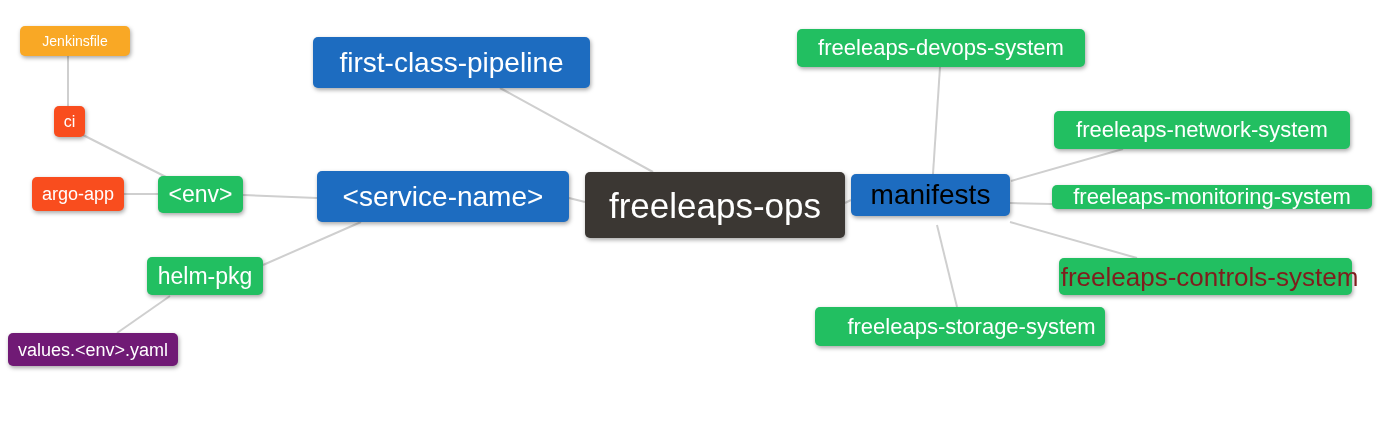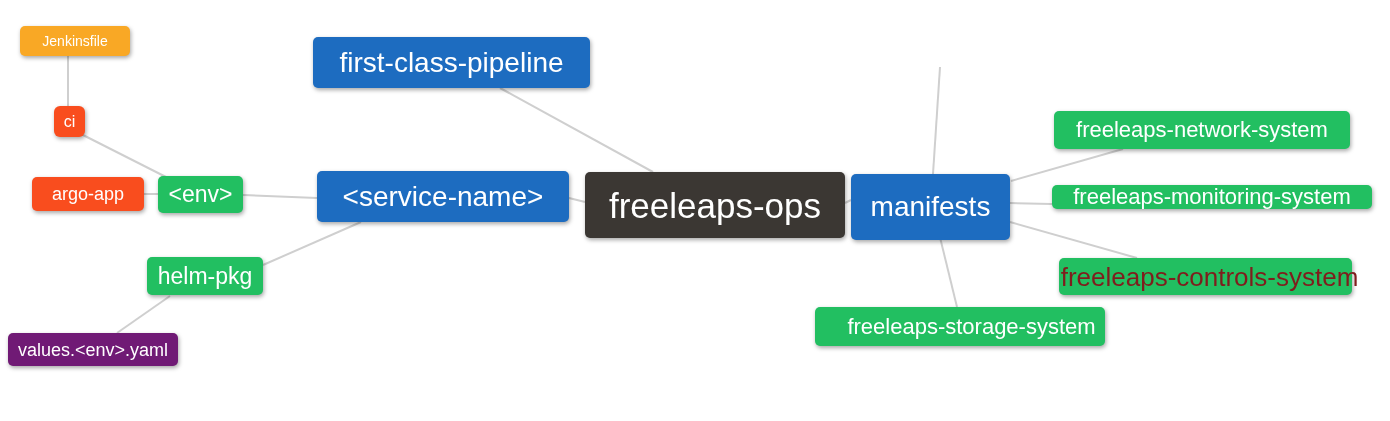--- a/index.html
+++ b/index.html
@@ -57,26 +57,27 @@
       <line x1="565" y1="197" x2="585" y2="202"></line>
       <line x1="845" y1="203" x2="851" y2="200"></line>
       <line x1="933" y1="174" x2="940" y2="67"></line>
       <line x1="1011" y1="181" x2="1123" y2="149"></line>
       <line x1="1010" y1="203" x2="1052" y2="204"></line>
       <line x1="1010" y1="222" x2="1137" y2="258"></line>
       <line x1="937" y1="225" x2="957" y2="307"></line>
     </svg>
 
 <div class="node" style="left: 20px; top: 26px; width: 110px; height: 30px; font-size: 14px; background: rgb(249, 168, 37); color: rgb(255, 255, 255);">Jenkinsfile</div>
-    <div class="node" style="left: 54px; top: 106px; width: 31px; height: 31px; font-size: 16px; background: rgb(249, 77, 30); color: rgb(255, 255, 255); border-radius: 6px;">ci</div>
-    <div class="node" style="left: 32px; top: 177px; width: 112px; height: 34px; font-size: 18px; background: rgb(249, 77, 30); color: rgb(255, 255, 255);">argo-app</div>
+    <div class="node" style="left: 54px; top: 106px; width: 31px; height: 31px; font-size: 16px; background: rgb(249, 77, 30); color: rgb(255, 255, 255);">ci</div>
+    <div class="node" style="left: 32px; top: 177px; width: 92px; height: 34px; font-size: 18px; background: rgb(249, 77, 30); color: rgb(255, 255, 255);">argo-app</div>
     <div class="node" style="left: 158px; top: 176px; width: 85px; height: 37px; font-size: 23px; background: rgb(34, 191, 97); color: rgb(255, 255, 255);">&lt;env&gt;</div>
     <div class="node" style="left: 147px; top: 257px; width: 116px; height: 38px; font-size: 23px; background: rgb(34, 191, 97); color: rgb(255, 255, 255);">helm-pkg</div>
     <div class="node" style="left: 8px; top: 333px; width: 170px; height: 33px; font-size: 18px; background: #701a75; color: rgb(255, 255, 255);">values.&lt;env&gt;.yaml</div>
     <div class="node" style="left: 313px; top: 37px; width: 277px; height: 51px; font-size: 28px; background: rgb(29, 108, 192); color: rgb(255, 255, 255);">first-class-pipeline</div>
     <div class="node" style="left: 317px; top: 171px; width: 252px; height: 51px; font-size: 28px; background: rgb(29, 108, 192); color: rgb(255, 255, 255);">&lt;service-name&gt;</div>
     <div class="node" style="left: 585px; top: 172px; width: 260px; height: 66px; font-size: 35px; background: rgb(59, 55, 51); color: rgb(255, 255, 255);">freeleaps-ops</div>
-    <div class="node" style="left: 851px; top: 174px; width: 159px; height: 66px; font-size: 28px; background: rgb(29, 108, 192); color: #ffffff;">manifests</div>
+    <div class="node" style="left: 851px; top: 174px; width: 159px; height: 42px; font-size: 28px; background: rgb(29, 108, 192); color: #000000;">manifests</div>
+    <div class="node" style="left: 797px; top: 29px; width: 288px; height: 38px; font-size: 22px; background: rgb(34, 191, 97); color: rgb(255, 255, 255);">freeleaps-devops-system</div>
     <div class="node" style="left: 1054px; top: 111px; width: 296px; height: 38px; font-size: 22px; background: rgb(34, 191, 97); color: rgb(255, 255, 255);">freeleaps-network-system</div>
     <div class="node" style="left: 1052px; top: 185px; width: 320px; height: 24px; font-size: 22px; background: rgb(34, 191, 97); color: rgb(255, 255, 255);">freeleaps-monitoring-system</div>
     <div class="node" style="left: 1059px; top: 258px; width: 293px; height: 37px; font-size: 26px; background: rgb(34, 191, 97); color: #7f1d1d; padding-left: 8px;">freeleaps-controls-system</div>
     <div class="node" style="left: 815px; top: 307px; width: 290px; height: 39px; font-size: 22px; background: rgb(34, 191, 97); color: rgb(255, 255, 255); padding-left: 23px;">freeleaps-storage-system</div>
   </div>
 
 </body></html>

